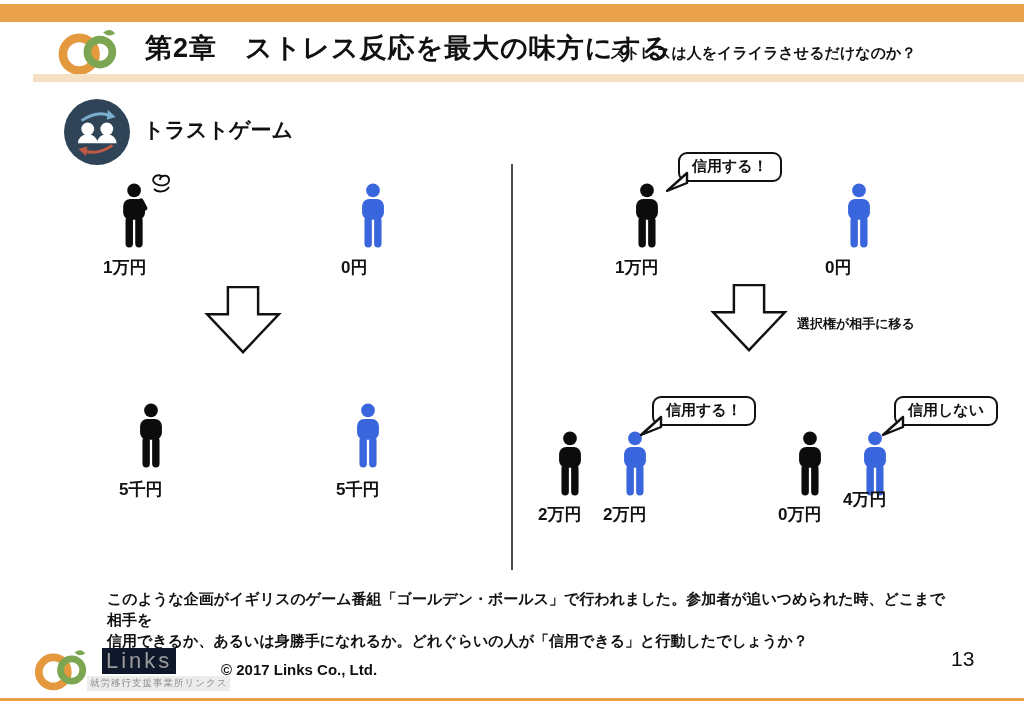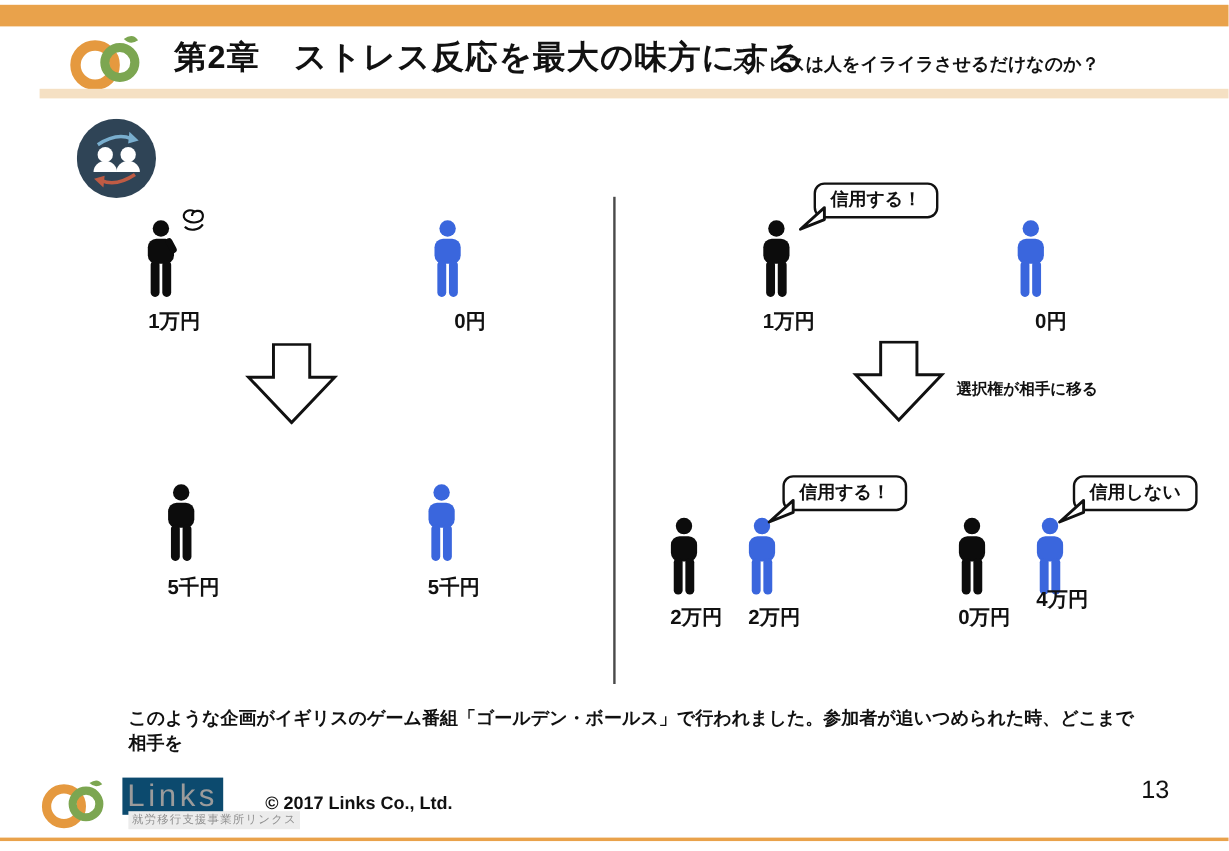--- a/index.html
+++ b/index.html
@@ -6,29 +6,29 @@
   .slide{position:relative;width:1024px;height:701px;background:#fff;overflow:hidden;
          font-family:"Liberation Sans",sans-serif;color:#111;}
   .abs{position:absolute;}
   .bar{left:0;width:1024px;background:#E9A24B;}
   .top-bar{top:4px;height:18px;}
   .bottom-bar{top:698px;height:11px;}
   .header-line{left:33px;top:74px;width:991px;height:8px;background:#F5E0C3;}
   .title{left:145px;top:30px;font-size:27px;font-weight:bold;letter-spacing:1px;white-space:nowrap;}
   .subtitle{left:610px;top:44px;font-size:15px;font-weight:bold;white-space:nowrap;}
   .section-title{left:143px;top:116px;font-size:21px;font-weight:bold;}
-  .money{font-size:17px;font-weight:bold;text-align:right;width:64px;white-space:nowrap;}
+  .money{font-size:17px;font-weight:bold;text-align:left;width:64px;white-space:nowrap;}
   .bubble{background:#fff;border:2.5px solid #111;border-radius:9px;padding:3px 12px 4px;
           font-size:15px;font-weight:bold;white-space:nowrap;z-index:5;}
   .bubble .tail{position:absolute;left:-15px;bottom:-13px;width:24px;height:22px;}
   .divider{left:511px;top:164px;height:406px;width:0;border-left:2px solid #4a4a4a;}
   .note{font-size:13px;font-weight:bold;white-space:nowrap;}
   .body-text{left:107px;top:588px;width:850px;font-size:15px;font-weight:bold;line-height:21px;}
-  .links-word{left:102px;top:648px;font-size:26px;letter-spacing:3px;color:#9b9b9b;background:#0c4a6e;padding:0 4px;}
-  .links-sub{left:87px;top:676px;font-size:9.5px;color:#8f8f8f;background:#ececec;padding:1px 3px;letter-spacing:1px;white-space:nowrap;margin-left:20px;}
+  .links-word{left:102px;top:648px;font-size:22px;letter-spacing:3px;color:#9b9b9b;background:#0f172a;padding:0 4px;}
+  .links-sub{left:87px;top:676px;font-size:9.5px;color:#8f8f8f;background:#ececec;padding:1px 3px;letter-spacing:1px;white-space:nowrap;}
   .copyright{left:205px;top:661px;font-size:15px;font-weight:bold;margin-left:16px;}
   .page-number{left:951px;top:647px;font-size:21px;}
   svg{display:block;}
 </style>
 </head>
 <body>
 
 <div class="slide">
 
   <div class="abs bar top-bar"></div>
@@ -51,20 +51,21 @@
       <circle cx="23" cy="29" r="6.2" fill="#fff"></circle>
       <path d="M13.5,43 a9.5,9 0 0 1 19,0 z" fill="#fff"></path>
       <circle cx="41.5" cy="29" r="6.2" fill="#fff"></circle>
       <path d="M32,43 a9.5,9 0 0 1 19,0 z" fill="#fff"></path>
       <path d="M17,21 Q32,11 44,16" stroke="#79AECE" stroke-width="2.8" fill="none"></path>
       <polygon points="42.5,10.5 50,17.5 41.5,20" fill="#79AECE"></polygon>
       <path d="M47,45 Q32,55 20,50" stroke="#BF5B44" stroke-width="2.8" fill="none"></path>
       <polygon points="21.5,55.5 14,48.5 22.5,46" fill="#BF5B44"></polygon>
     </svg>
   </div>
+  <div class="abs section-title">トラストゲーム</div>
 
   <div class="abs divider"></div>
 
 
   <div class="abs" style="left:117px;top:182px;">
     <svg width="38" height="70" viewBox="0 0 40 72" fill="#0c0c0c">
       <circle cx="18" cy="8" r="7.2"></circle>
       <rect x="6.5" y="17" width="23" height="22" rx="7.5"></rect>
       <rect x="9" y="36" width="7.8" height="32" rx="3.8"></rect>
       <rect x="19.2" y="36" width="7.8" height="32" rx="3.8"></rect>
@@ -192,20 +193,21 @@
       <rect x="8.5" y="17" width="23" height="22" rx="7.5"></rect>
       <rect x="11" y="36" width="7.8" height="32" rx="3.8"></rect>
       <rect x="21.2" y="36" width="7.8" height="32" rx="3.8"></rect>
     </svg>
   </div>
   <div class="abs money" style="left:778px;top:503px;">0万円</div>
   <div class="abs money" style="left:843px;top:488px;">4万円</div>
 
   <div class="abs body-text">
     <div>このような企画がイギリスのゲーム番組「ゴールデン・ボールス」で行われました。参加者が追いつめられた時、どこまで相手を</div>
+    <div>信用できるか、あるいは身勝手になれるか。どれぐらいの人が「信用できる」と行動したでしょうか？</div>
   </div>
 
   <div class="abs" style="left:33px;top:646px;">
     <svg width="58" height="46" viewBox="0 0 60 46">
       <circle cx="21" cy="26" r="15" fill="none" stroke="#E5993F" stroke-width="8"></circle>
       <circle cx="40" cy="24" r="11.5" fill="none" stroke="#7CA651" stroke-width="7"></circle>
       <path d="M43,6 q7,-5 11,1 q-6,4 -11,-1 z" fill="#7CA651"></path>
     </svg>
   </div>
   <div class="abs links-word">Links</div>

